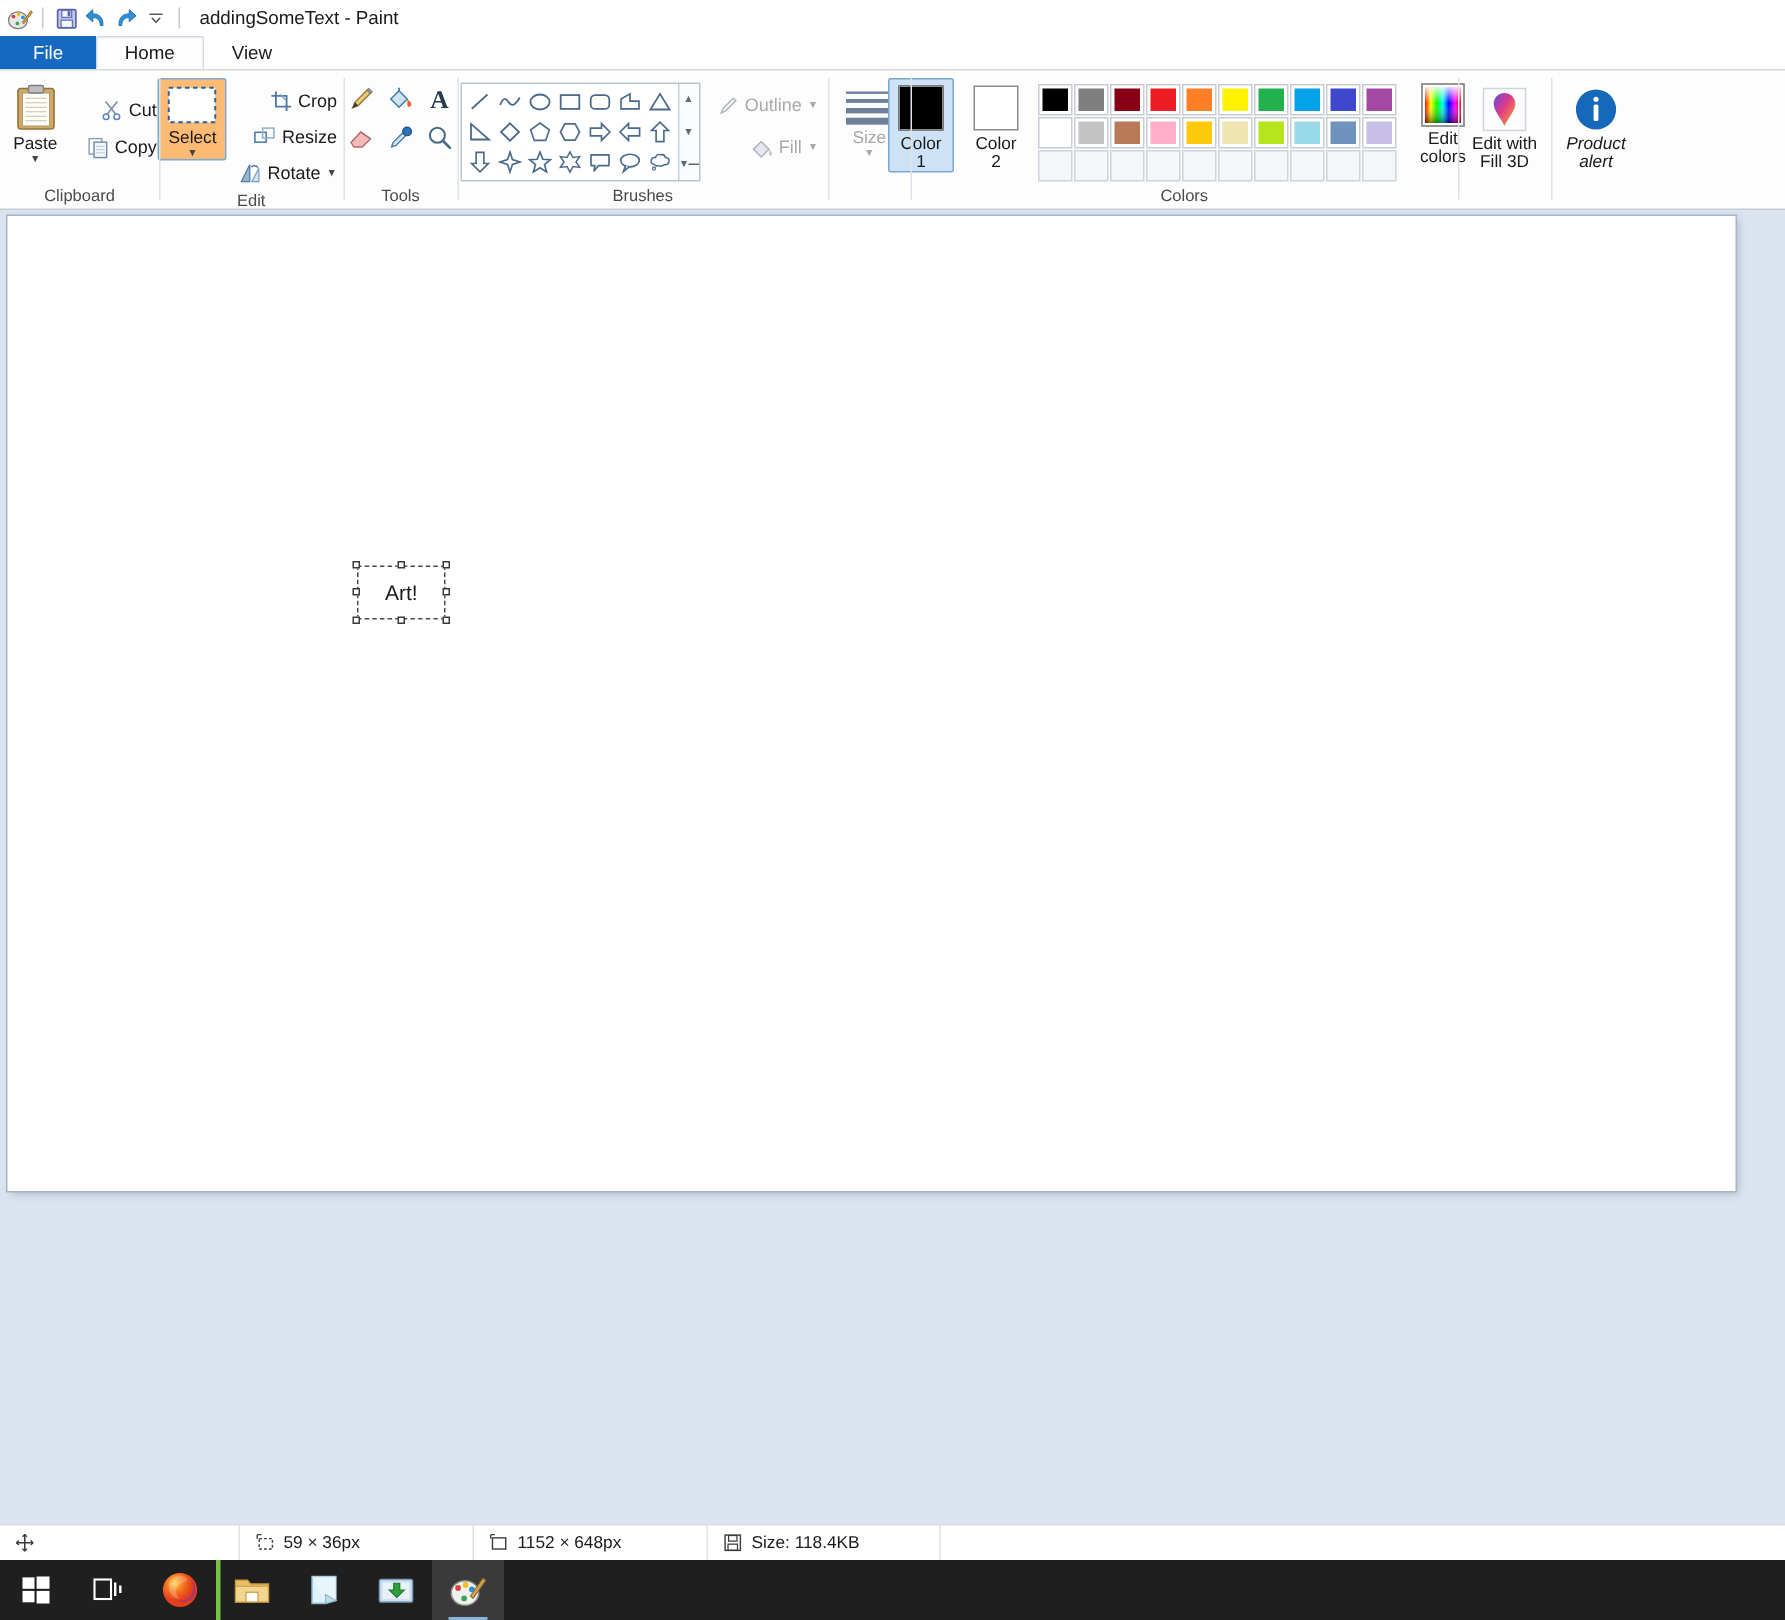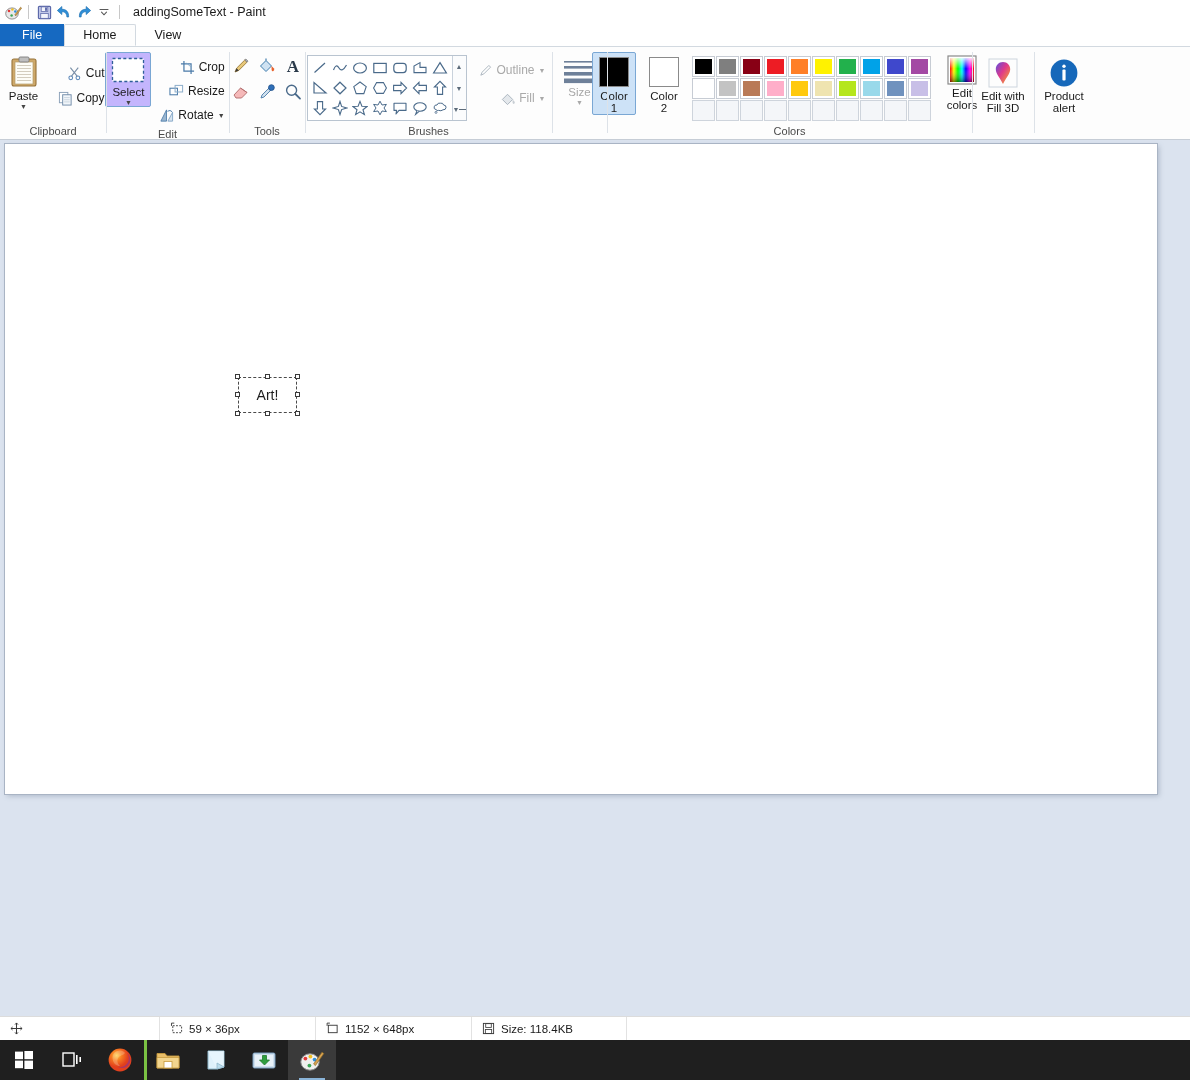--- a/index.html
+++ b/index.html
@@ -65,21 +65,21 @@
     height: 16px; line-height: 16px; width: 100%; text-align: center;
   }
 
   .big-btn {
     display: flex; flex-direction: column; align-items: center;
     width: 54px; padding: 3px 2px 0 2px; border: 1px solid transparent;
     border-radius: 2px; font-size: 11.5px; color: #1a1a1a;
     line-height: 12px; text-align: center;
   }
   .big-btn .cap { margin-top: 2px; }
-  .big-btn.selected { background: #c4b5fd; border: 1px solid #7aa7d4; }
+  .big-btn.selected { background: #fdba74; border: 1px solid #7aa7d4; }
   .big-btn.disabled { color: #a7a7a7; }
   .caret { font-size: 7px; line-height: 7px; margin-top: 1px; color: #444; }
 
   .small-btn {
     display: flex; align-items: center; gap: 4px;
     height: 22px; padding: 0 4px 0 2px; border: 1px solid transparent;
     border-radius: 2px; font-size: 12px; color: #1a1a1a; white-space: nowrap; justify-content: flex-end;
   }
   .small-btn.disabled { color: #a9a9a9; }
 
@@ -719,21 +719,21 @@
         <span class="cap">
           <span>Edit with</span><br>
           <span>Fill 3D</span>
         </span>
       </div>
     </div>
     <div class="group-label"></div>
   </div>
 
   <div class="group" style="width:60px">
-    <div class="group-body" style="justify-content:flex-start;padding-top:4px;">
+    <div class="group-body" style="justify-content:flex-start;padding-top:4px;font-style:italic;">
       <div class="big-btn" style="width:56px">
         <span class="icon">
           <svg width="30" height="30" viewBox="0 0 30 30">
             <circle cx="15" cy="15" r="13.4" fill="#1668ba"></circle>
             <circle cx="15" cy="8.2" r="1.7" fill="#ffffff"></circle>
             <rect x="13.4" y="11.6" width="3.2" height="11" rx="1" fill="#ffffff"></rect>
           </svg>
         </span>
         <span class="cap">
           <span>Product</span><br>

